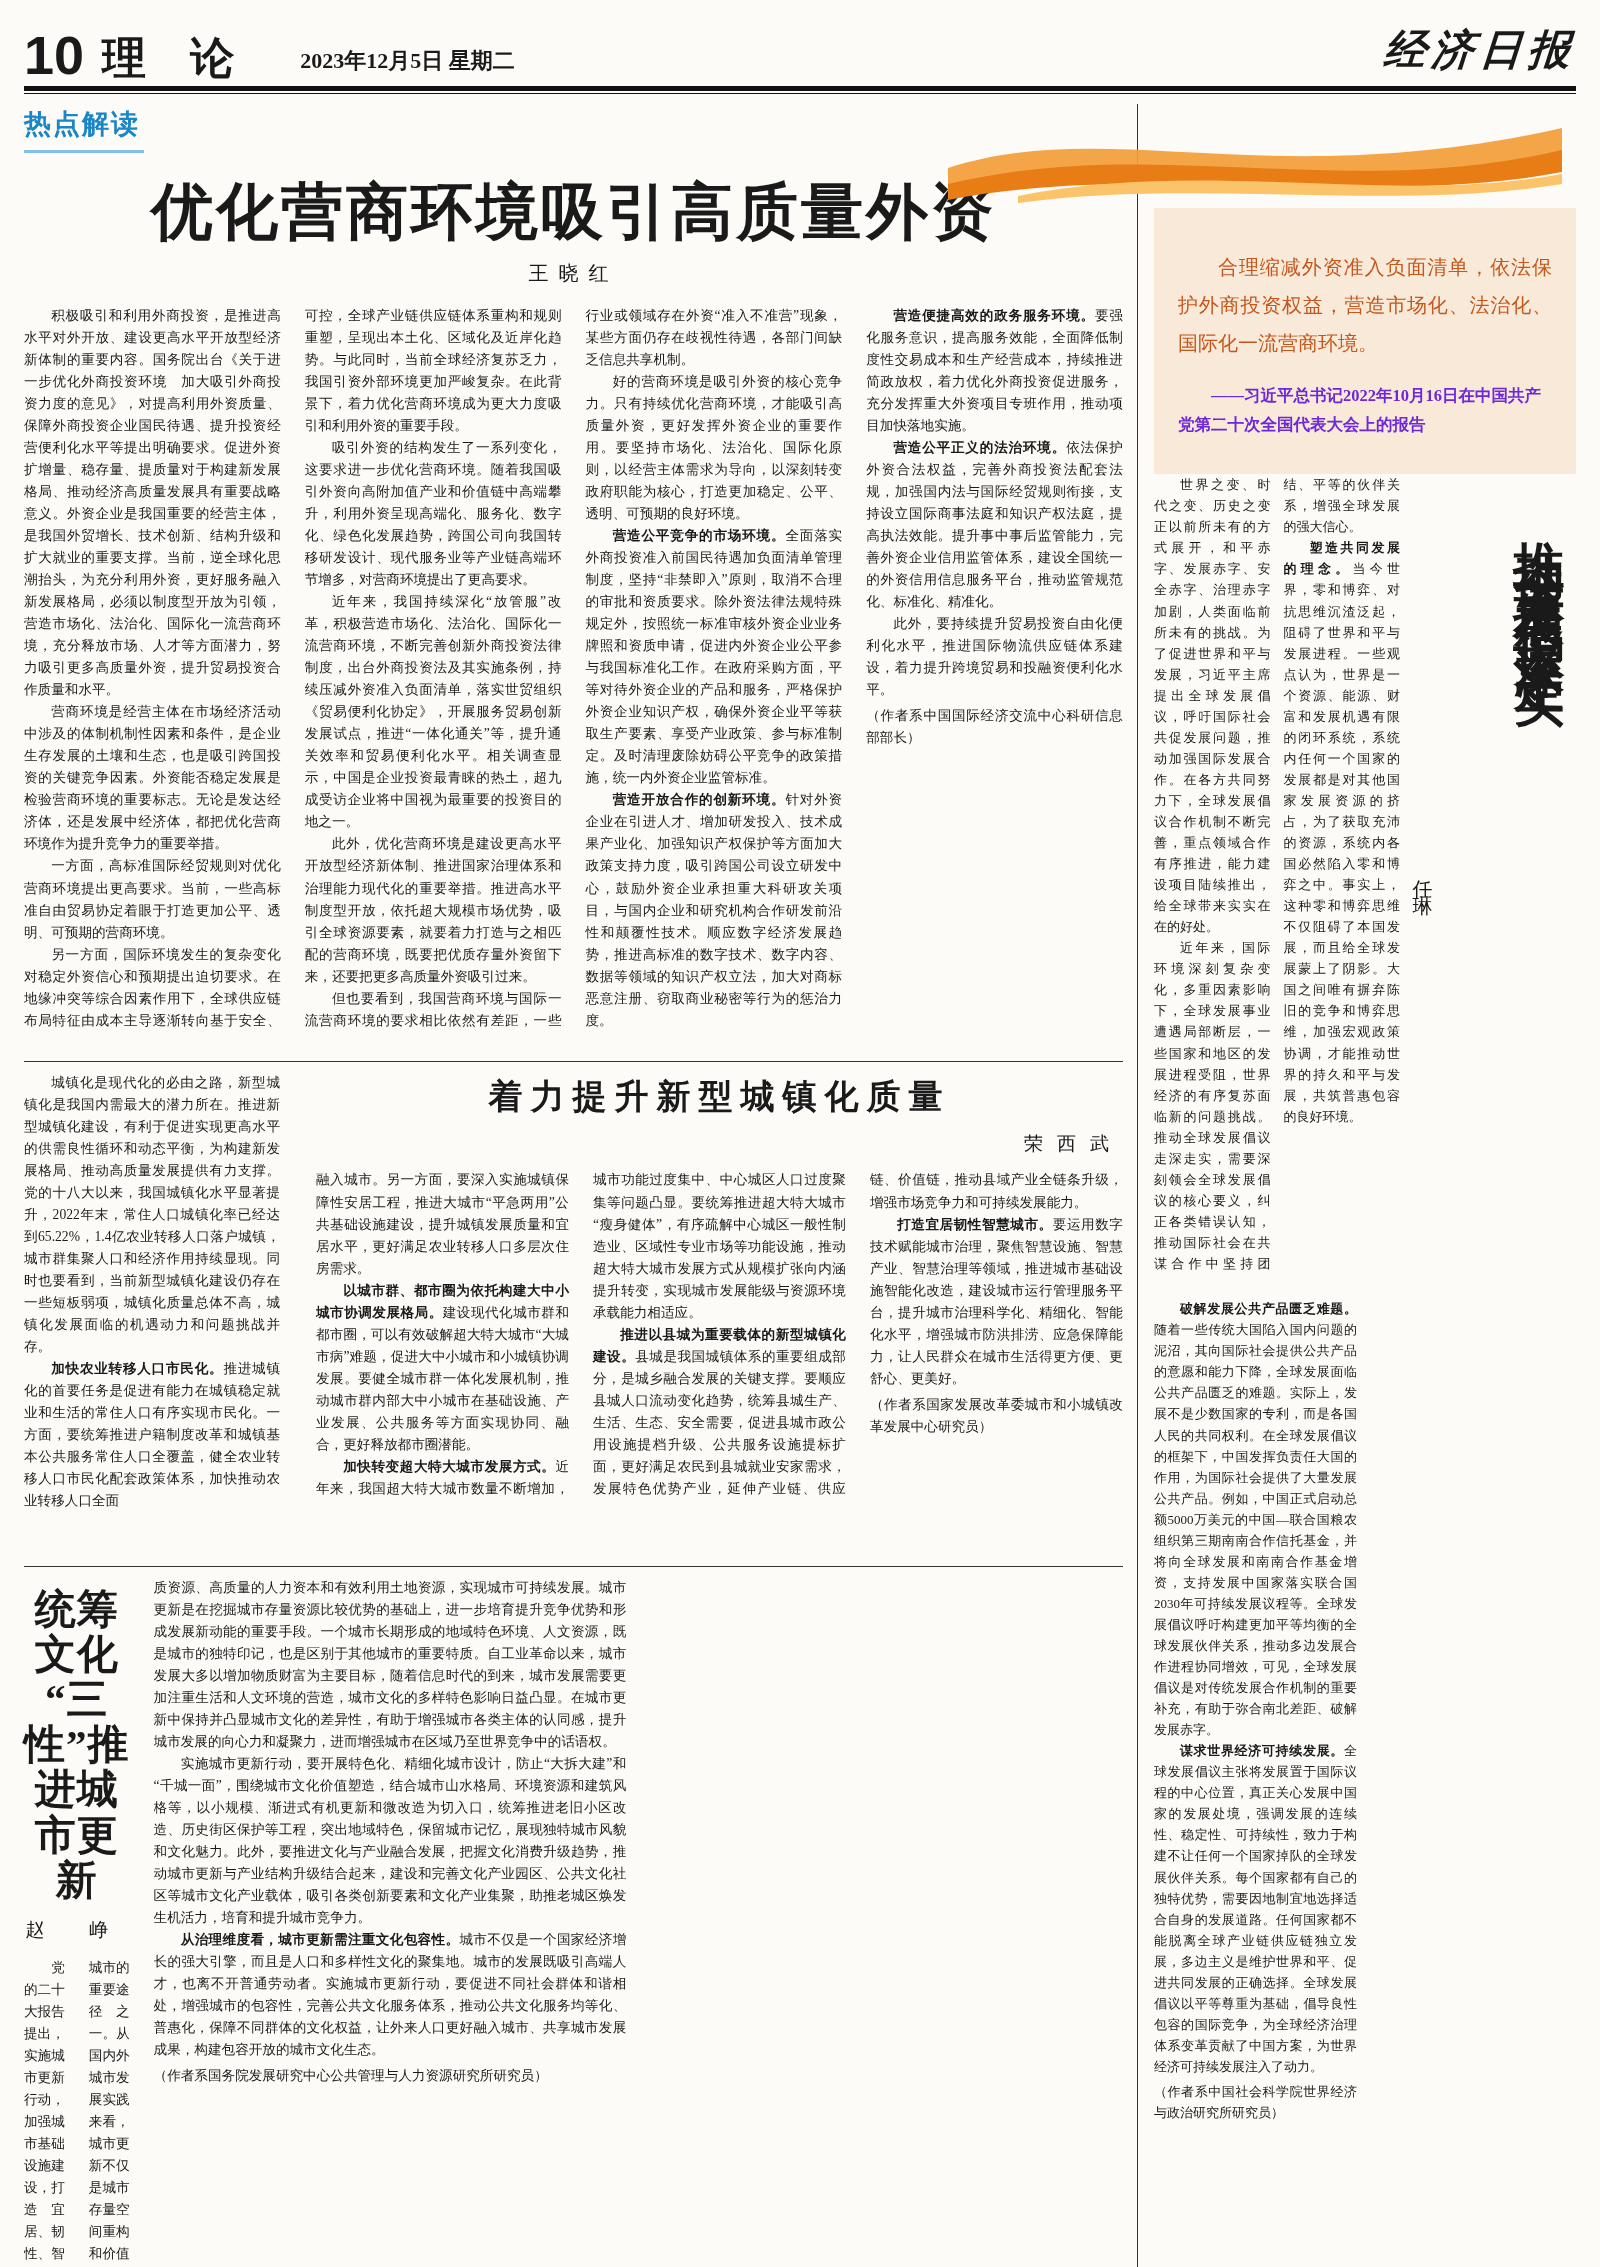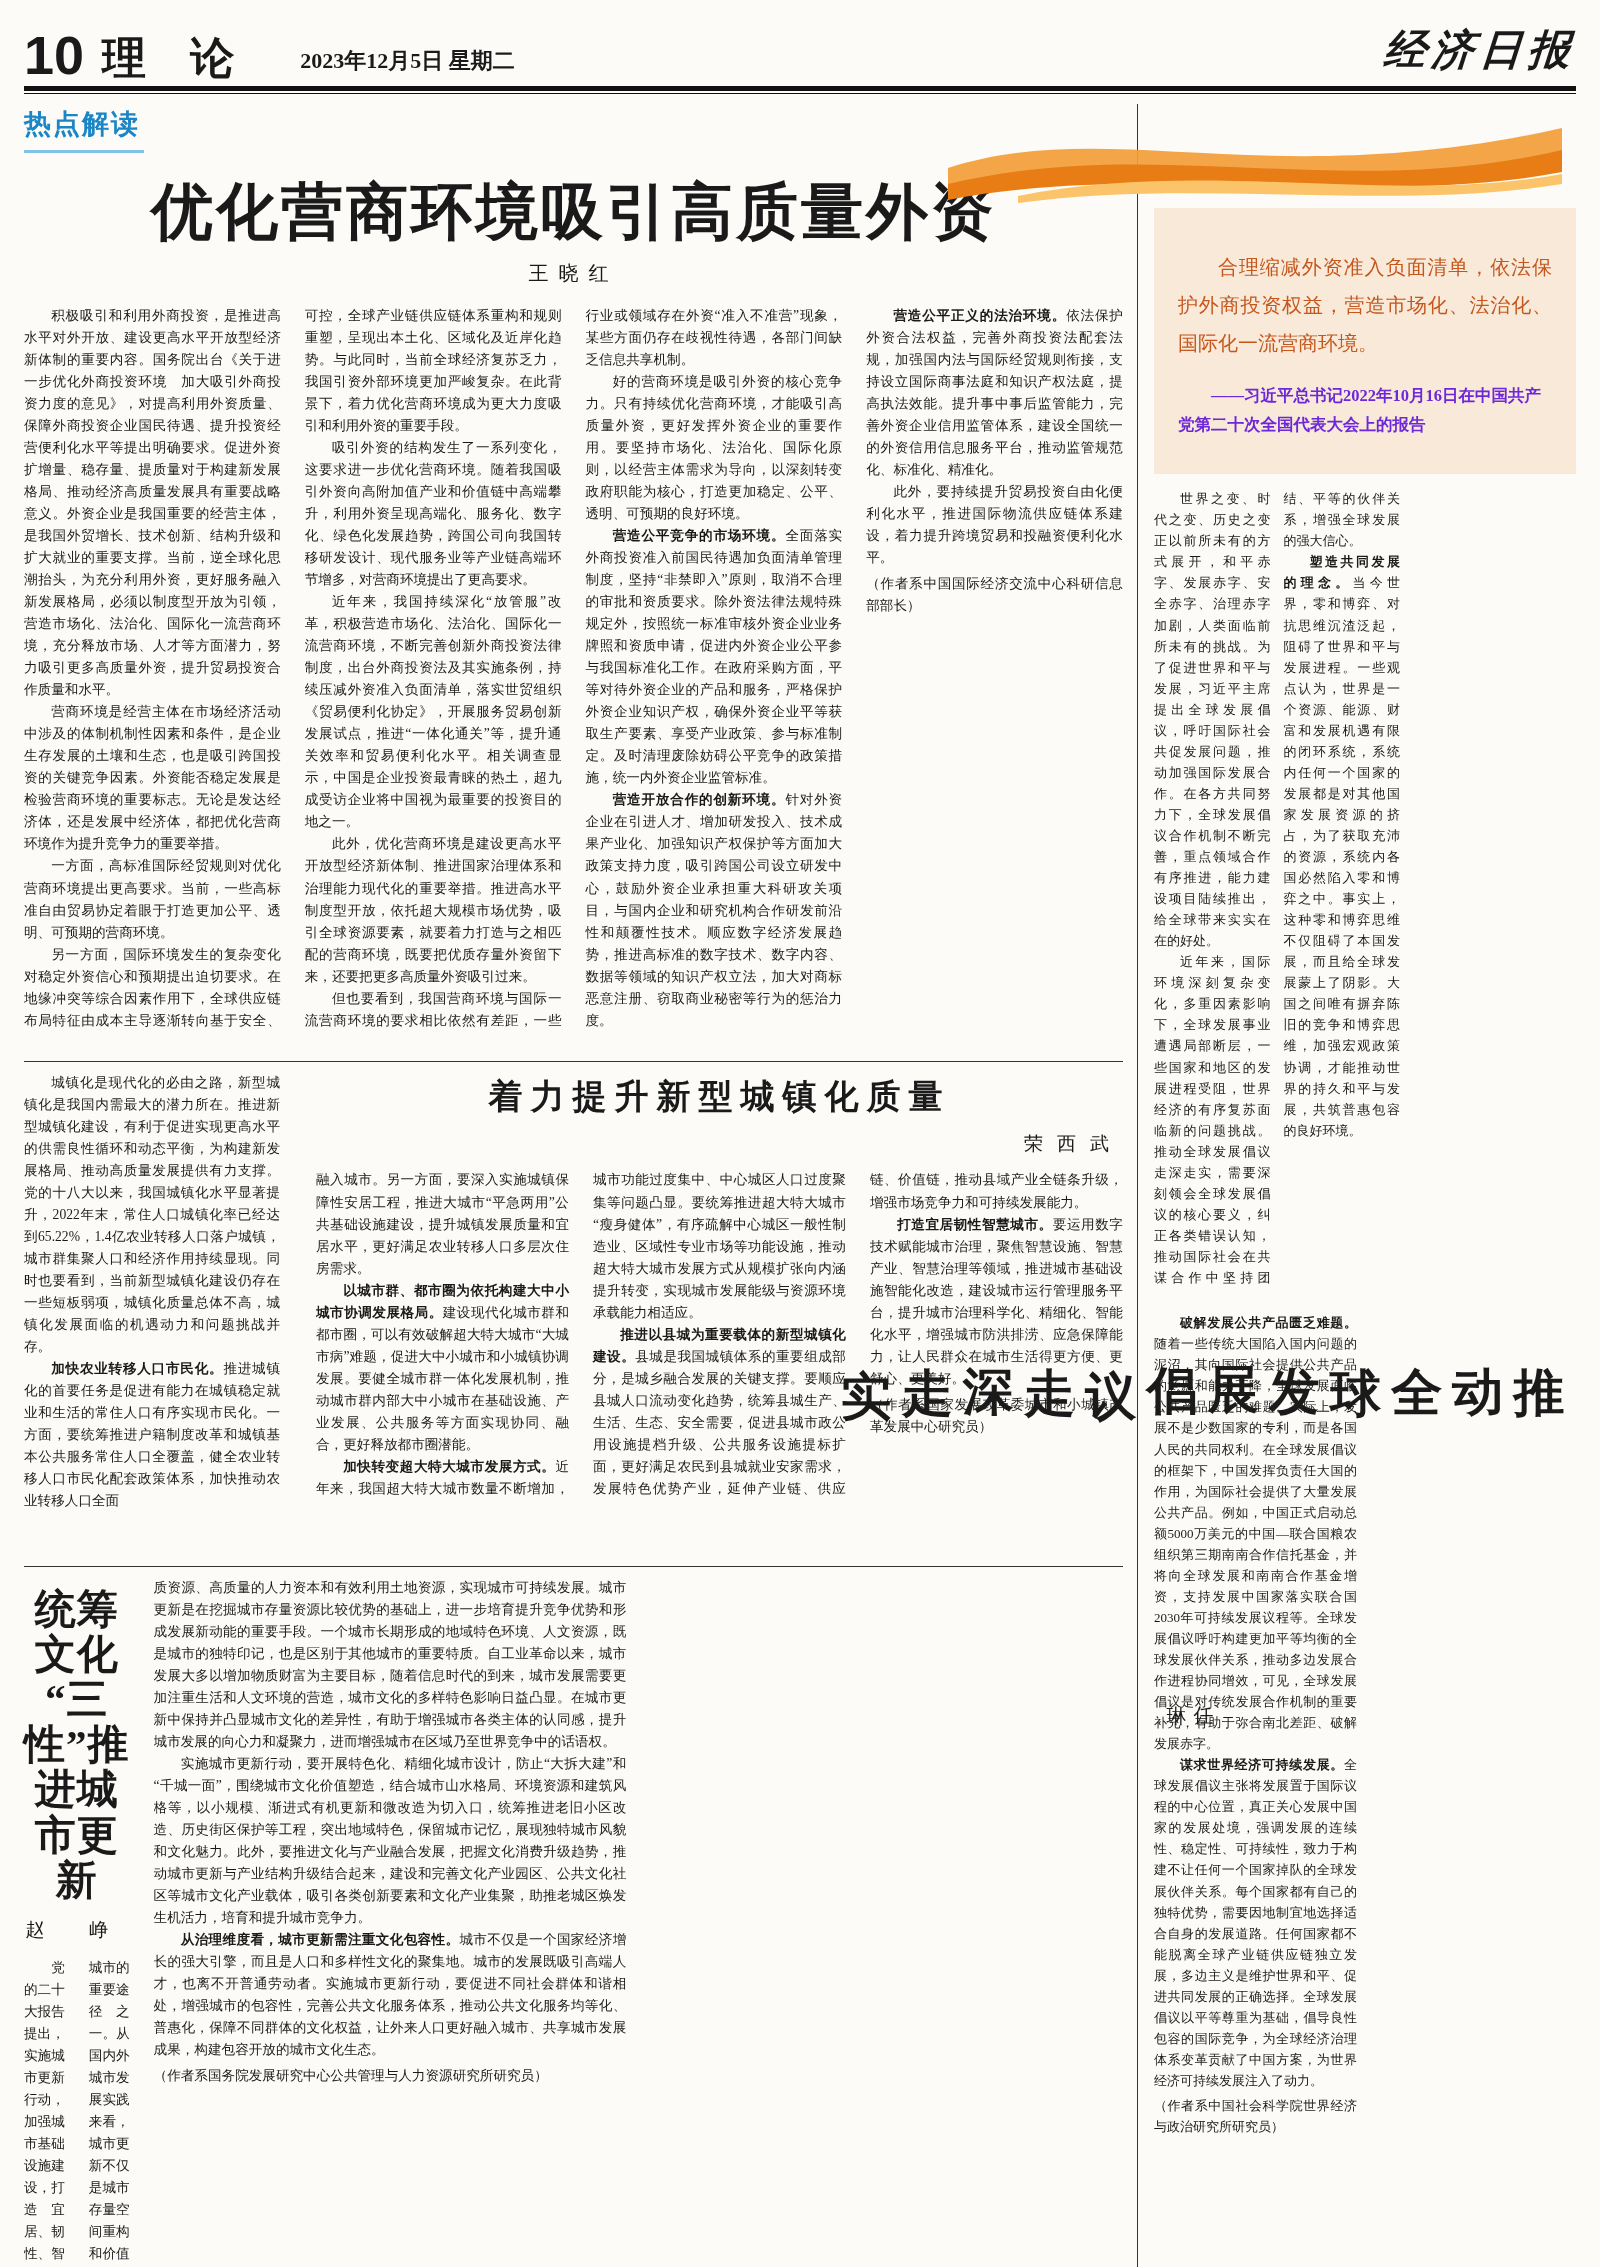--- a/index.html
+++ b/index.html
@@ -49,21 +49,21 @@
   .cult-title{font-size:41px;font-weight:900;letter-spacing:1px;line-height:1.1;}
   .cult-author{font-size:19px;letter-spacing:20px;margin-top:14px;}
   .cult-cols{column-count:2;column-gap:24px;height:506px;}
   .cult-cols2{column-count:2;column-gap:24px;height:656px;}
   
   .wave{position:absolute;top:6px;left:-190px;width:614px;height:96px;z-index:2;pointer-events:none;}
   .quote-box{margin-top:104px;background:#f9e9d8;padding:20px 24px 18px;}
   .quote-text{color:#c4571d;font-family:"Liberation Sans","DejaVu Sans",sans-serif;
       font-size:20px;line-height:1.9;text-indent:2em;text-align:justify;font-weight:500;}
   .quote-attr{color:#6d28d9;font-size:16.5px;line-height:1.75;font-weight:bold;margin-top:8px;text-indent:2em;}
-  .ra-top{display:flex;margin-top:14px;height:812px;flex-direction:column;}
+  .ra-top{display:flex;height:812px;}
   .ra-topcols{column-count:2;column-gap:13px;width:246px;height:100%;font-size:13px;}
   .ra-vert{flex:1;position:relative;}
   .ra-title-vert{writing-mode:vertical-rl;font-family:"Liberation Sans","DejaVu Sans",sans-serif;
       font-weight:900;font-size:51px;letter-spacing:12px;position:absolute;right:6px;top:26px;line-height:1.2;}
   .ra-author-vert{writing-mode:vertical-rl;font-size:20px;letter-spacing:16px;position:absolute;left:10px;top:390px;}
   .ra-bottom{column-count:2;column-gap:16px;height:964px;margin-top:12px;font-size:13px;}
 </style>
 </head>
 <body>
 
@@ -93,20 +93,21 @@
             <p class="para">营商环境是经营主体在市场经济活动中涉及的体制机制性因素和条件，是企业生存发展的土壤和生态，也是吸引跨国投资的关键竞争因素。外资能否稳定发展是检验营商环境的重要标志。无论是发达经济体，还是发展中经济体，都把优化营商环境作为提升竞争力的重要举措。</p>
             <p class="para">一方面，高标准国际经贸规则对优化营商环境提出更高要求。当前，一些高标准自由贸易协定着眼于打造更加公平、透明、可预期的营商环境。</p>
             <p class="para">另一方面，国际环境发生的复杂变化对稳定外资信心和预期提出迫切要求。在地缘冲突等综合因素作用下，全球供应链布局特征由成本主导逐渐转向基于安全、可控，全球产业链供应链体系重构和规则重塑，呈现出本土化、区域化及近岸化趋势。与此同时，当前全球经济复苏乏力，我国引资外部环境更加严峻复杂。在此背景下，着力优化营商环境成为更大力度吸引和利用外资的重要手段。</p>
             <p class="para">吸引外资的结构发生了一系列变化，这要求进一步优化营商环境。随着我国吸引外资向高附加值产业和价值链中高端攀升，利用外资呈现高端化、服务化、数字化、绿色化发展趋势，跨国公司向我国转移研发设计、现代服务业等产业链高端环节增多，对营商环境提出了更高要求。</p>
             <p class="para">近年来，我国持续深化“放管服”改革，积极营造市场化、法治化、国际化一流营商环境，不断完善创新外商投资法律制度，出台外商投资法及其实施条例，持续压减外资准入负面清单，落实世贸组织《贸易便利化协定》，开展服务贸易创新发展试点，推进“一体化通关”等，提升通关效率和贸易便利化水平。相关调查显示，中国是企业投资最青睐的热土，超九成受访企业将中国视为最重要的投资目的地之一。</p>
             <p class="para">此外，优化营商环境是建设更高水平开放型经济新体制、推进国家治理体系和治理能力现代化的重要举措。推进高水平制度型开放，依托超大规模市场优势，吸引全球资源要素，就要着力打造与之相匹配的营商环境，既要把优质存量外资留下来，还要把更多高质量外资吸引过来。</p>
             <p class="para">但也要看到，我国营商环境与国际一流营商环境的要求相比依然有差距，一些行业或领域存在外资“准入不准营”现象，某些方面仍存在歧视性待遇，各部门间缺乏信息共享机制。</p>
             <p class="para">好的营商环境是吸引外资的核心竞争力。只有持续优化营商环境，才能吸引高质量外资，更好发挥外资企业的重要作用。要坚持市场化、法治化、国际化原则，以经营主体需求为导向，以深刻转变政府职能为核心，打造更加稳定、公平、透明、可预期的良好环境。</p>
             <p class="para"><b class="lead">营造公平竞争的市场环境。</b>全面落实外商投资准入前国民待遇加负面清单管理制度，坚持“非禁即入”原则，取消不合理的审批和资质要求。除外资法律法规特殊规定外，按照统一标准审核外资企业业务牌照和资质申请，促进内外资企业公平参与我国标准化工作。在政府采购方面，平等对待外资企业的产品和服务，严格保护外资企业知识产权，确保外资企业平等获取生产要素、享受产业政策、参与标准制定。及时清理废除妨碍公平竞争的政策措施，统一内外资企业监管标准。</p>
             <p class="para"><b class="lead">营造开放合作的创新环境。</b>针对外资企业在引进人才、增加研发投入、技术成果产业化、加强知识产权保护等方面加大政策支持力度，吸引跨国公司设立研发中心，鼓励外资企业承担重大科研攻关项目，与国内企业和研究机构合作研发前沿性和颠覆性技术。顺应数字经济发展趋势，推进高标准的数字技术、数字内容、数据等领域的知识产权立法，加大对商标恶意注册、窃取商业秘密等行为的惩治力度。</p>
+            <p class="para"><b class="lead">营造便捷高效的政务服务环境。</b>要强化服务意识，提高服务效能，全面降低制度性交易成本和生产经营成本，持续推进简政放权，着力优化外商投资促进服务，充分发挥重大外资项目专班作用，推动项目加快落地实施。</p>
             <p class="para"><b class="lead">营造公平正义的法治环境。</b>依法保护外资合法权益，完善外商投资法配套法规，加强国内法与国际经贸规则衔接，支持设立国际商事法庭和知识产权法庭，提高执法效能。提升事中事后监管能力，完善外资企业信用监管体系，建设全国统一的外资信用信息服务平台，推动监管规范化、标准化、精准化。</p>
             <p class="para">此外，要持续提升贸易投资自由化便利化水平，推进国际物流供应链体系建设，着力提升跨境贸易和投融资便利化水平。</p>
             <p class="para cont foot">（作者系中国国际经济交流中心科研信息部部长）</p>
           </div>
       </section>
 
       <hr class="section-rule">
 
       <section class="city">
         <div class="body-cols city-col1">

